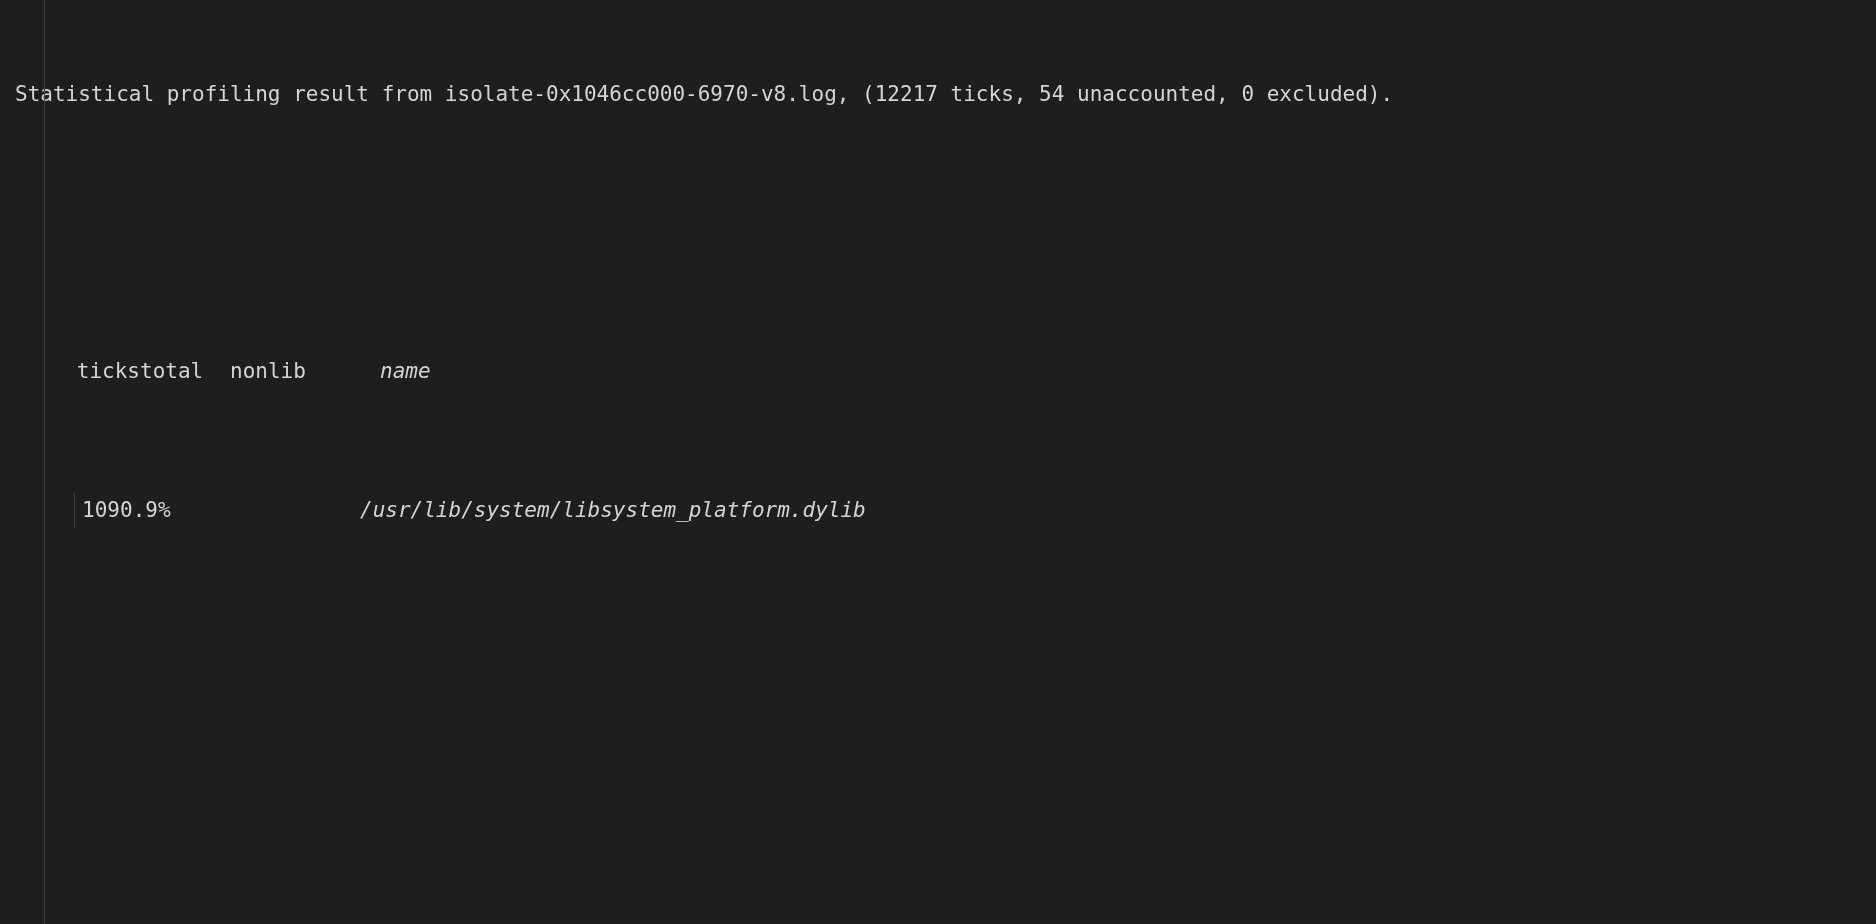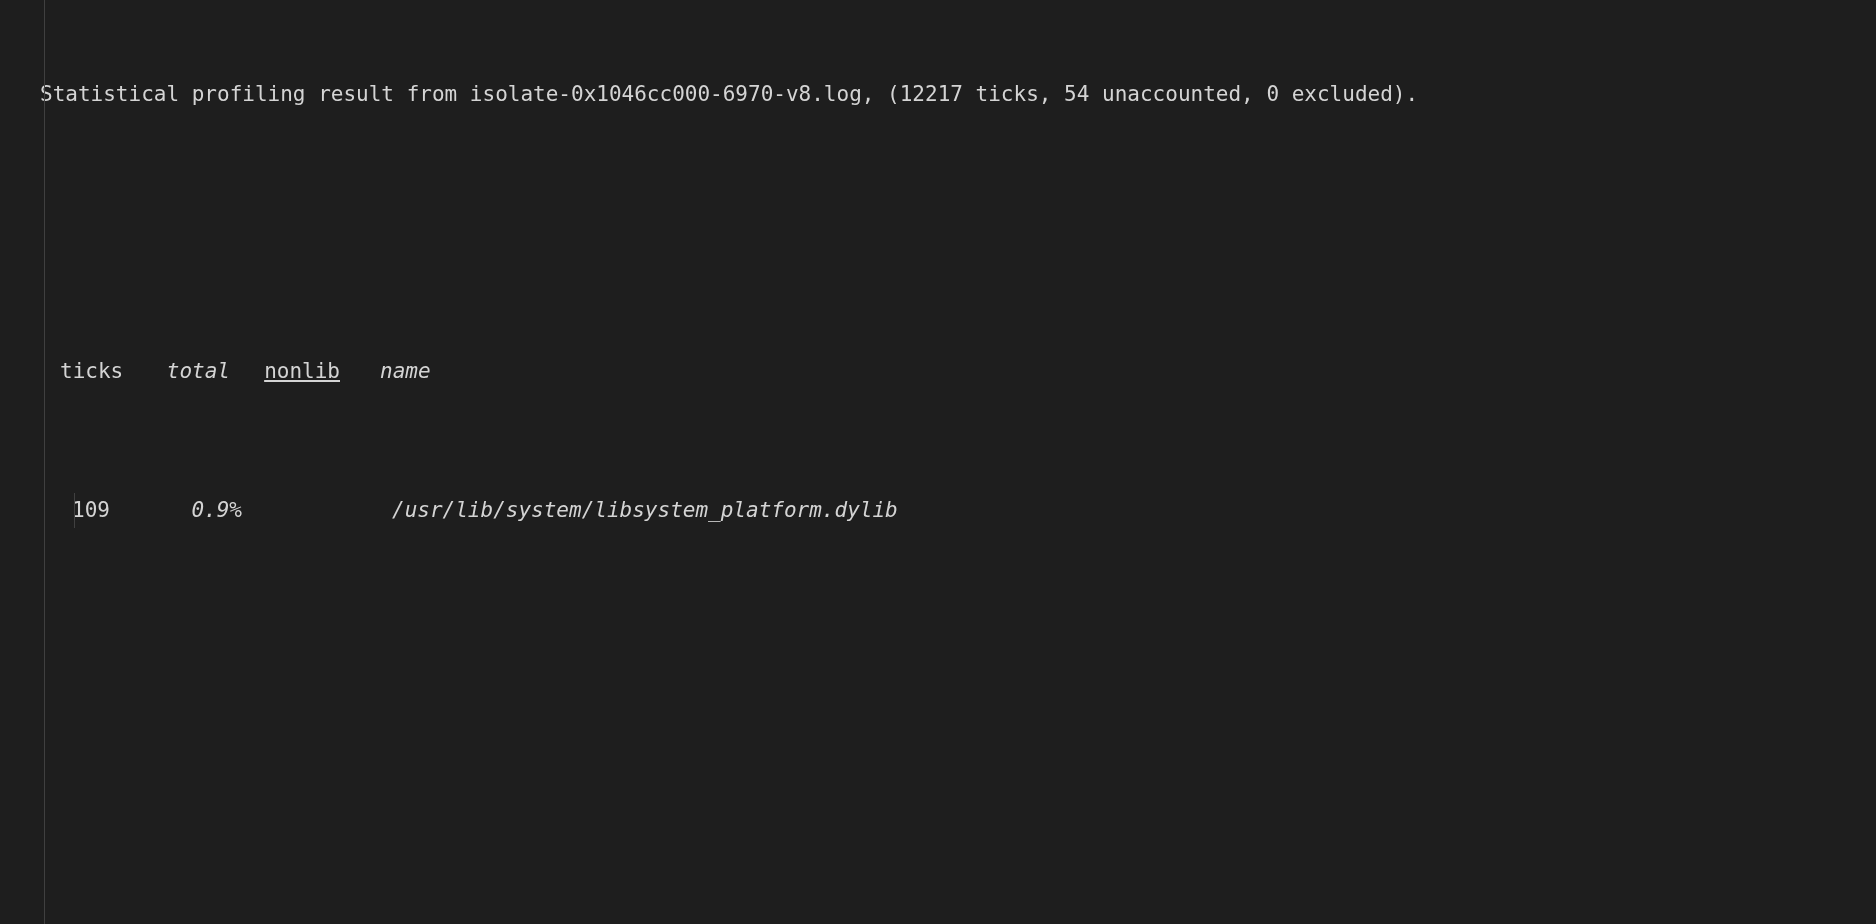--- a/index.html
+++ b/index.html
@@ -15,29 +15,29 @@
     line-height: 1.65;
     padding: 8px 0;
     width: 1876px;
     height: 924px;
     overflow: hidden;
   }
   .content {
     white-space: pre;
   }
   .line {
-    padding-left: 40px;
+    padding-left: 15px;
     position: relative;
   }
   .line-indented {
     padding-left: 40px;
     position: relative;
   }
   .data-line {
-    padding-left: 72px;
+    padding-left: 40px;
     position: relative;
   }
   .vert-border {
     border-left: 1px solid #404040;
     display: inline-block;
     height: 100%;
     position: absolute;
     left: 44px;
     top: 0;
   }
@@ -45,23 +45,23 @@
     border-left: 1px solid #404040;
     display: inline-block;
     height: 100%;
     position: absolute;
     left: 74px;
     top: 0;
   }
   .header-row {
     padding-left: 60px;
   }
-  .col-ticks { display: inline-block; width: 80px; text-align: left; }
-  .col-total { display: inline-block; width: 90px; text-align: right; font-style: italic; }
-  .col-nonlib { display: inline-block; width: 110px; text-align: right; text-decoration: underline; }
+  .col-ticks { display: inline-block; width: 80px; text-align: right; }
+  .col-total { display: inline-block; width: 90px; text-align: left; }
+  .col-nonlib { display: inline-block; width: 110px; text-align: left; }
   .col-name { padding-left: 40px; font-style: italic; }
 </style>
 </head>
 <body>
 
 <div class="content">
   <div class="line">Statistical profiling result from isolate-0x1046cc000-6970-v8.log, (12217 ticks, 54 unaccounted, 0 excluded).</div>
   <div class="line">&nbsp;</div>
 
 

